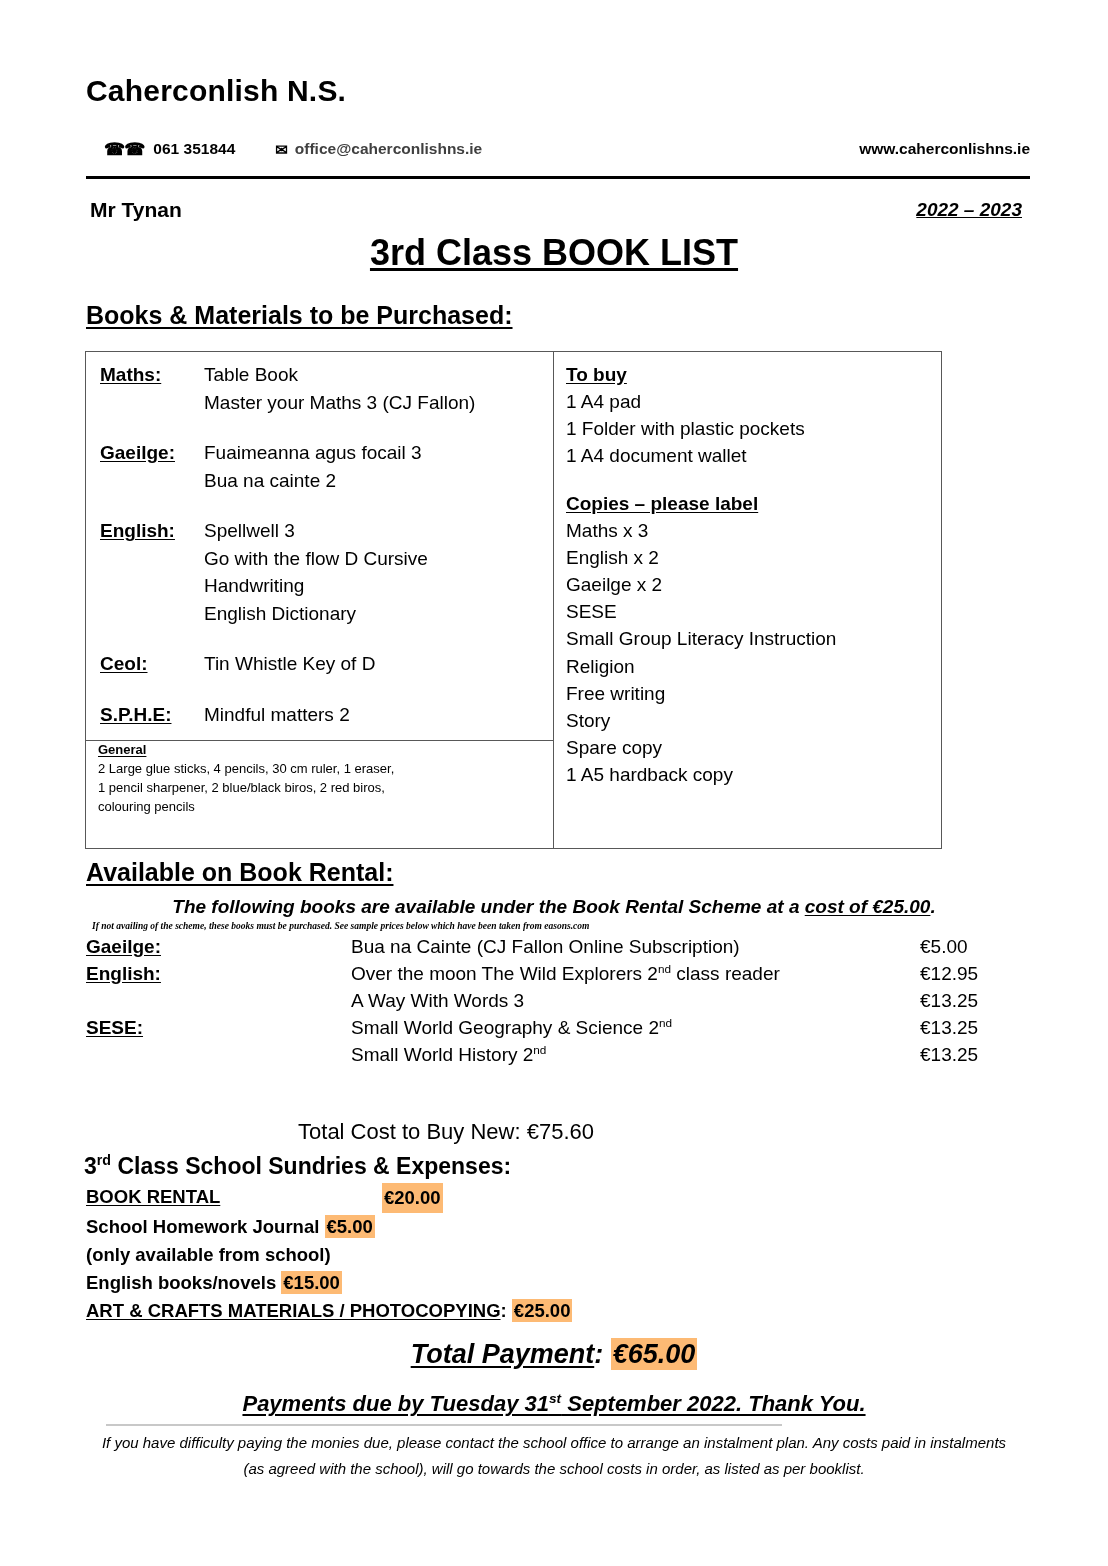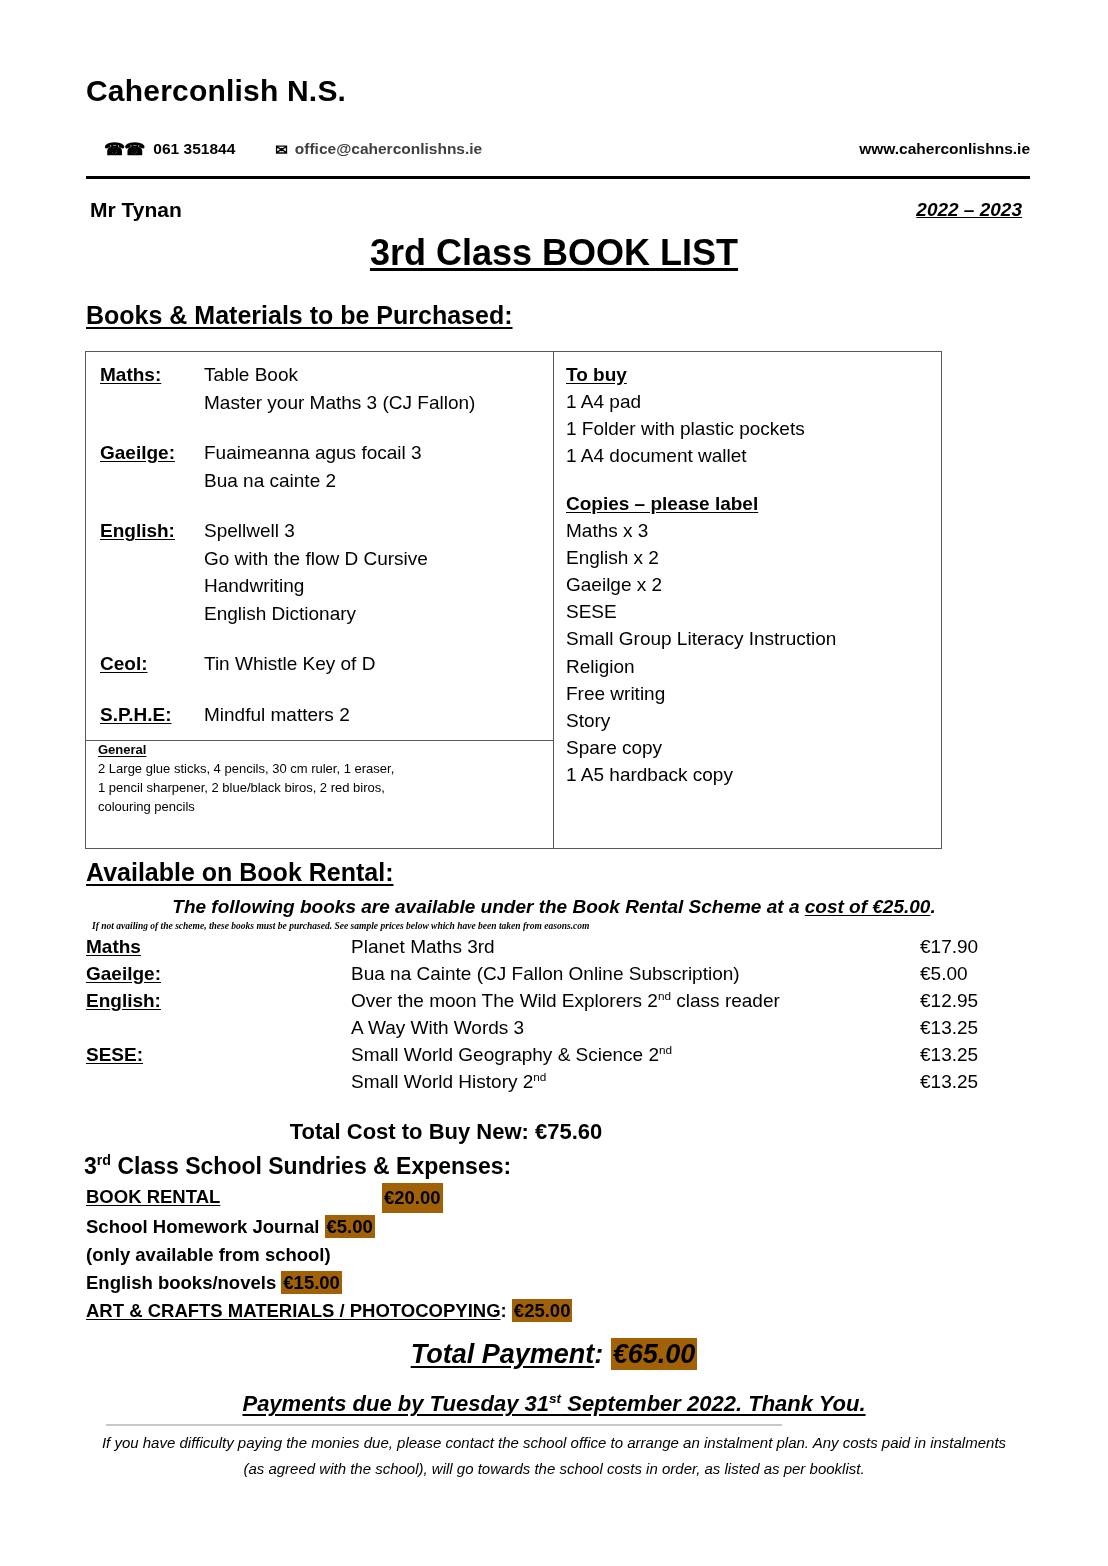--- a/index.html
+++ b/index.html
@@ -245,21 +245,21 @@
   sup { font-size: 0.62em; vertical-align: super; line-height: 0; }
 
   
   .total-buy-new {
     position: absolute;
     left: 0;
     top: 1119px;
     width: 892px;
     text-align: center;
     font-size: 22px;
-    font-weight: bold;
+    font-weight: normal;
   }
   .sundries-heading {
     position: absolute;
     left: 84px;
     top: 1153px;
     font-size: 23px;
     font-weight: bold;
   }
   .expense-lines {
     position: absolute;
@@ -267,21 +267,21 @@
     top: 1183px;
     font-size: 18.5px;
     font-weight: bold;
     line-height: 1.52;
   }
   .expense-lines .u {
     text-decoration: underline;
     text-underline-offset: 2px;
   }
   .hl {
-    background: #a16207;
+    background: #fdba74;
     padding: 1px 2px;
   }
   .book-rental-line {
     display: flex;
   }
   .book-rental-line .label { width: 296px; flex: 0 0 296px; }
   .art-crafts-line {
     position: absolute;
     left: 86px;
     top: 1300px;
@@ -454,25 +454,20 @@
   <div class="section-heading" id="book-rental-heading">Available on Book Rental:</div>
 
   <div class="rental-intro">
     <span>The following books are available under the Book Rental Scheme at a </span><span class="cost-underline">cost of €25.00</span><span>.</span>
   </div>
 
   <div class="rental-fineprint">If not availing of the scheme, these books must be purchased. See sample prices below which have been taken from easons.com</div>
 
   <div class="rental-table">
     <div class="rental-row">
-      <div class="rental-subject"><span class="u">Maths</span></div>
-      <div class="rental-title-cell"><span>Planet Maths 3rd</span><sup></sup><span></span></div>
-      <div class="rental-price">€17.90</div>
-    </div>
-    <div class="rental-row">
       <div class="rental-subject"><span class="u">Gaeilge:</span></div>
       <div class="rental-title-cell"><span>Bua na Cainte (CJ Fallon Online Subscription)</span><sup></sup><span></span></div>
       <div class="rental-price">€5.00</div>
     </div>
     <div class="rental-row">
       <div class="rental-subject"><span class="u">English:</span></div>
       <div class="rental-title-cell"><span>Over the moon The Wild Explorers 2</span><sup>nd</sup><span> class reader</span></div>
       <div class="rental-price">€12.95</div>
     </div>
     <div class="rental-row">

